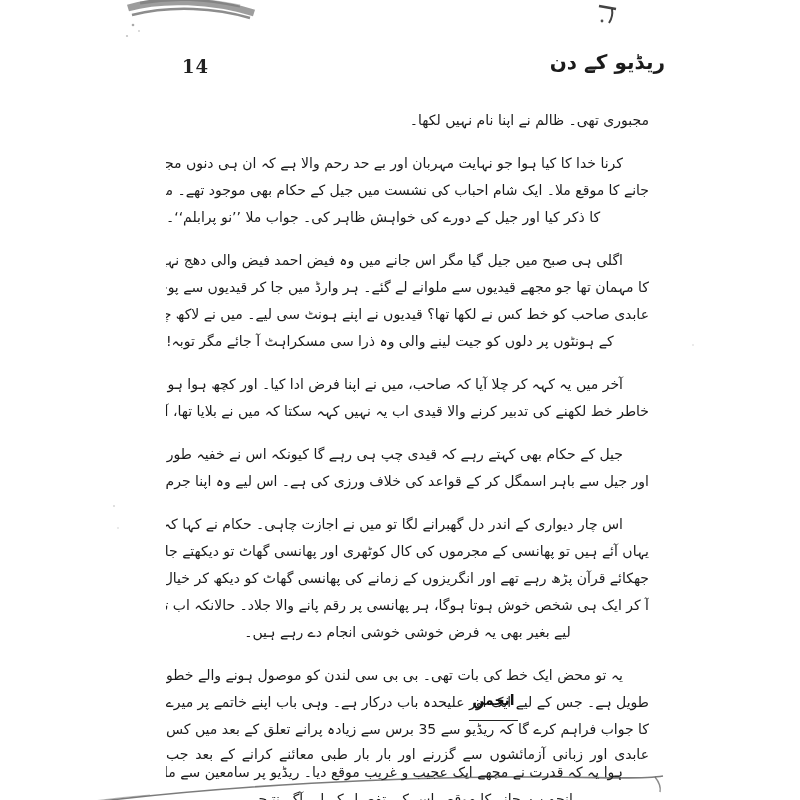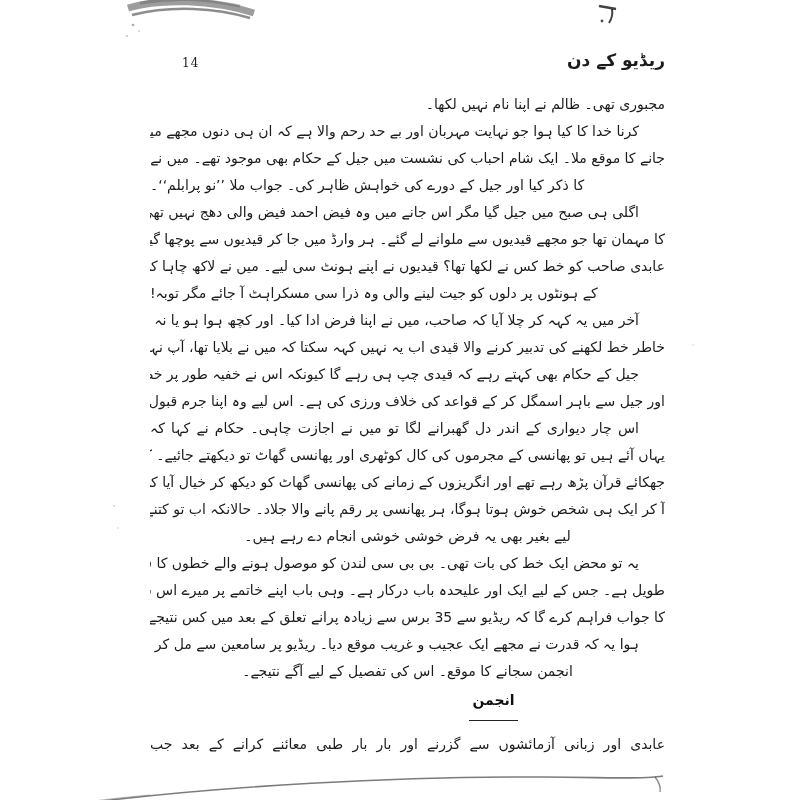--- a/index.html
+++ b/index.html
@@ -6,30 +6,30 @@
   body{
     width:800px;height:800px;position:relative;overflow:hidden;
     background:#ffffff;
     font-family:"DejaVu Sans",sans-serif;
   }
   .scan-layer{position:absolute;left:0;top:0;width:800px;height:800px;z-index:0;pointer-events:none;}
   .page{position:absolute;left:150px;top:0;width:515px;z-index:1;}
   .page-header{position:absolute;top:50px;left:0;width:515px;height:28px;}
   .page-number{
     position:absolute;left:32px;top:6px;
-    font-family:"DejaVu Serif",serif;font-weight:normal;font-size:12px;color:#222;
+    font-family:"DejaVu Serif",serif;font-weight:bold;font-size:18px;color:#222;
     letter-spacing:1px;
     text-align:right;
   }
   .book-title{
     position:absolute;right:0;top:0;
-    direction:rtl;font-size:17px;font-weight:bold;color:#1b1b1b;
+    direction:rtl;font-size:20px;font-weight:bold;color:#1b1b1b;
   }
   .body-text{position:absolute;top:91px;left:0;width:515px;}
-  .para{margin:0;}
+  .para{margin:16px;}
   .line{
     direction:rtl;unicode-bidi:plaintext;
     font-size:14px;line-height:27px;color:#1b1b1b;
     white-space:nowrap;overflow:hidden;
     text-align:justify;text-align-last:justify;
   }
   .line.left{text-align:center;text-align-last:left;}
   .line.right{text-align:right;text-align-last:right;padding-left:28px;}
   .line.center{text-align:center;text-align-last:center;}
   .line.indent{padding-right:26px;}

